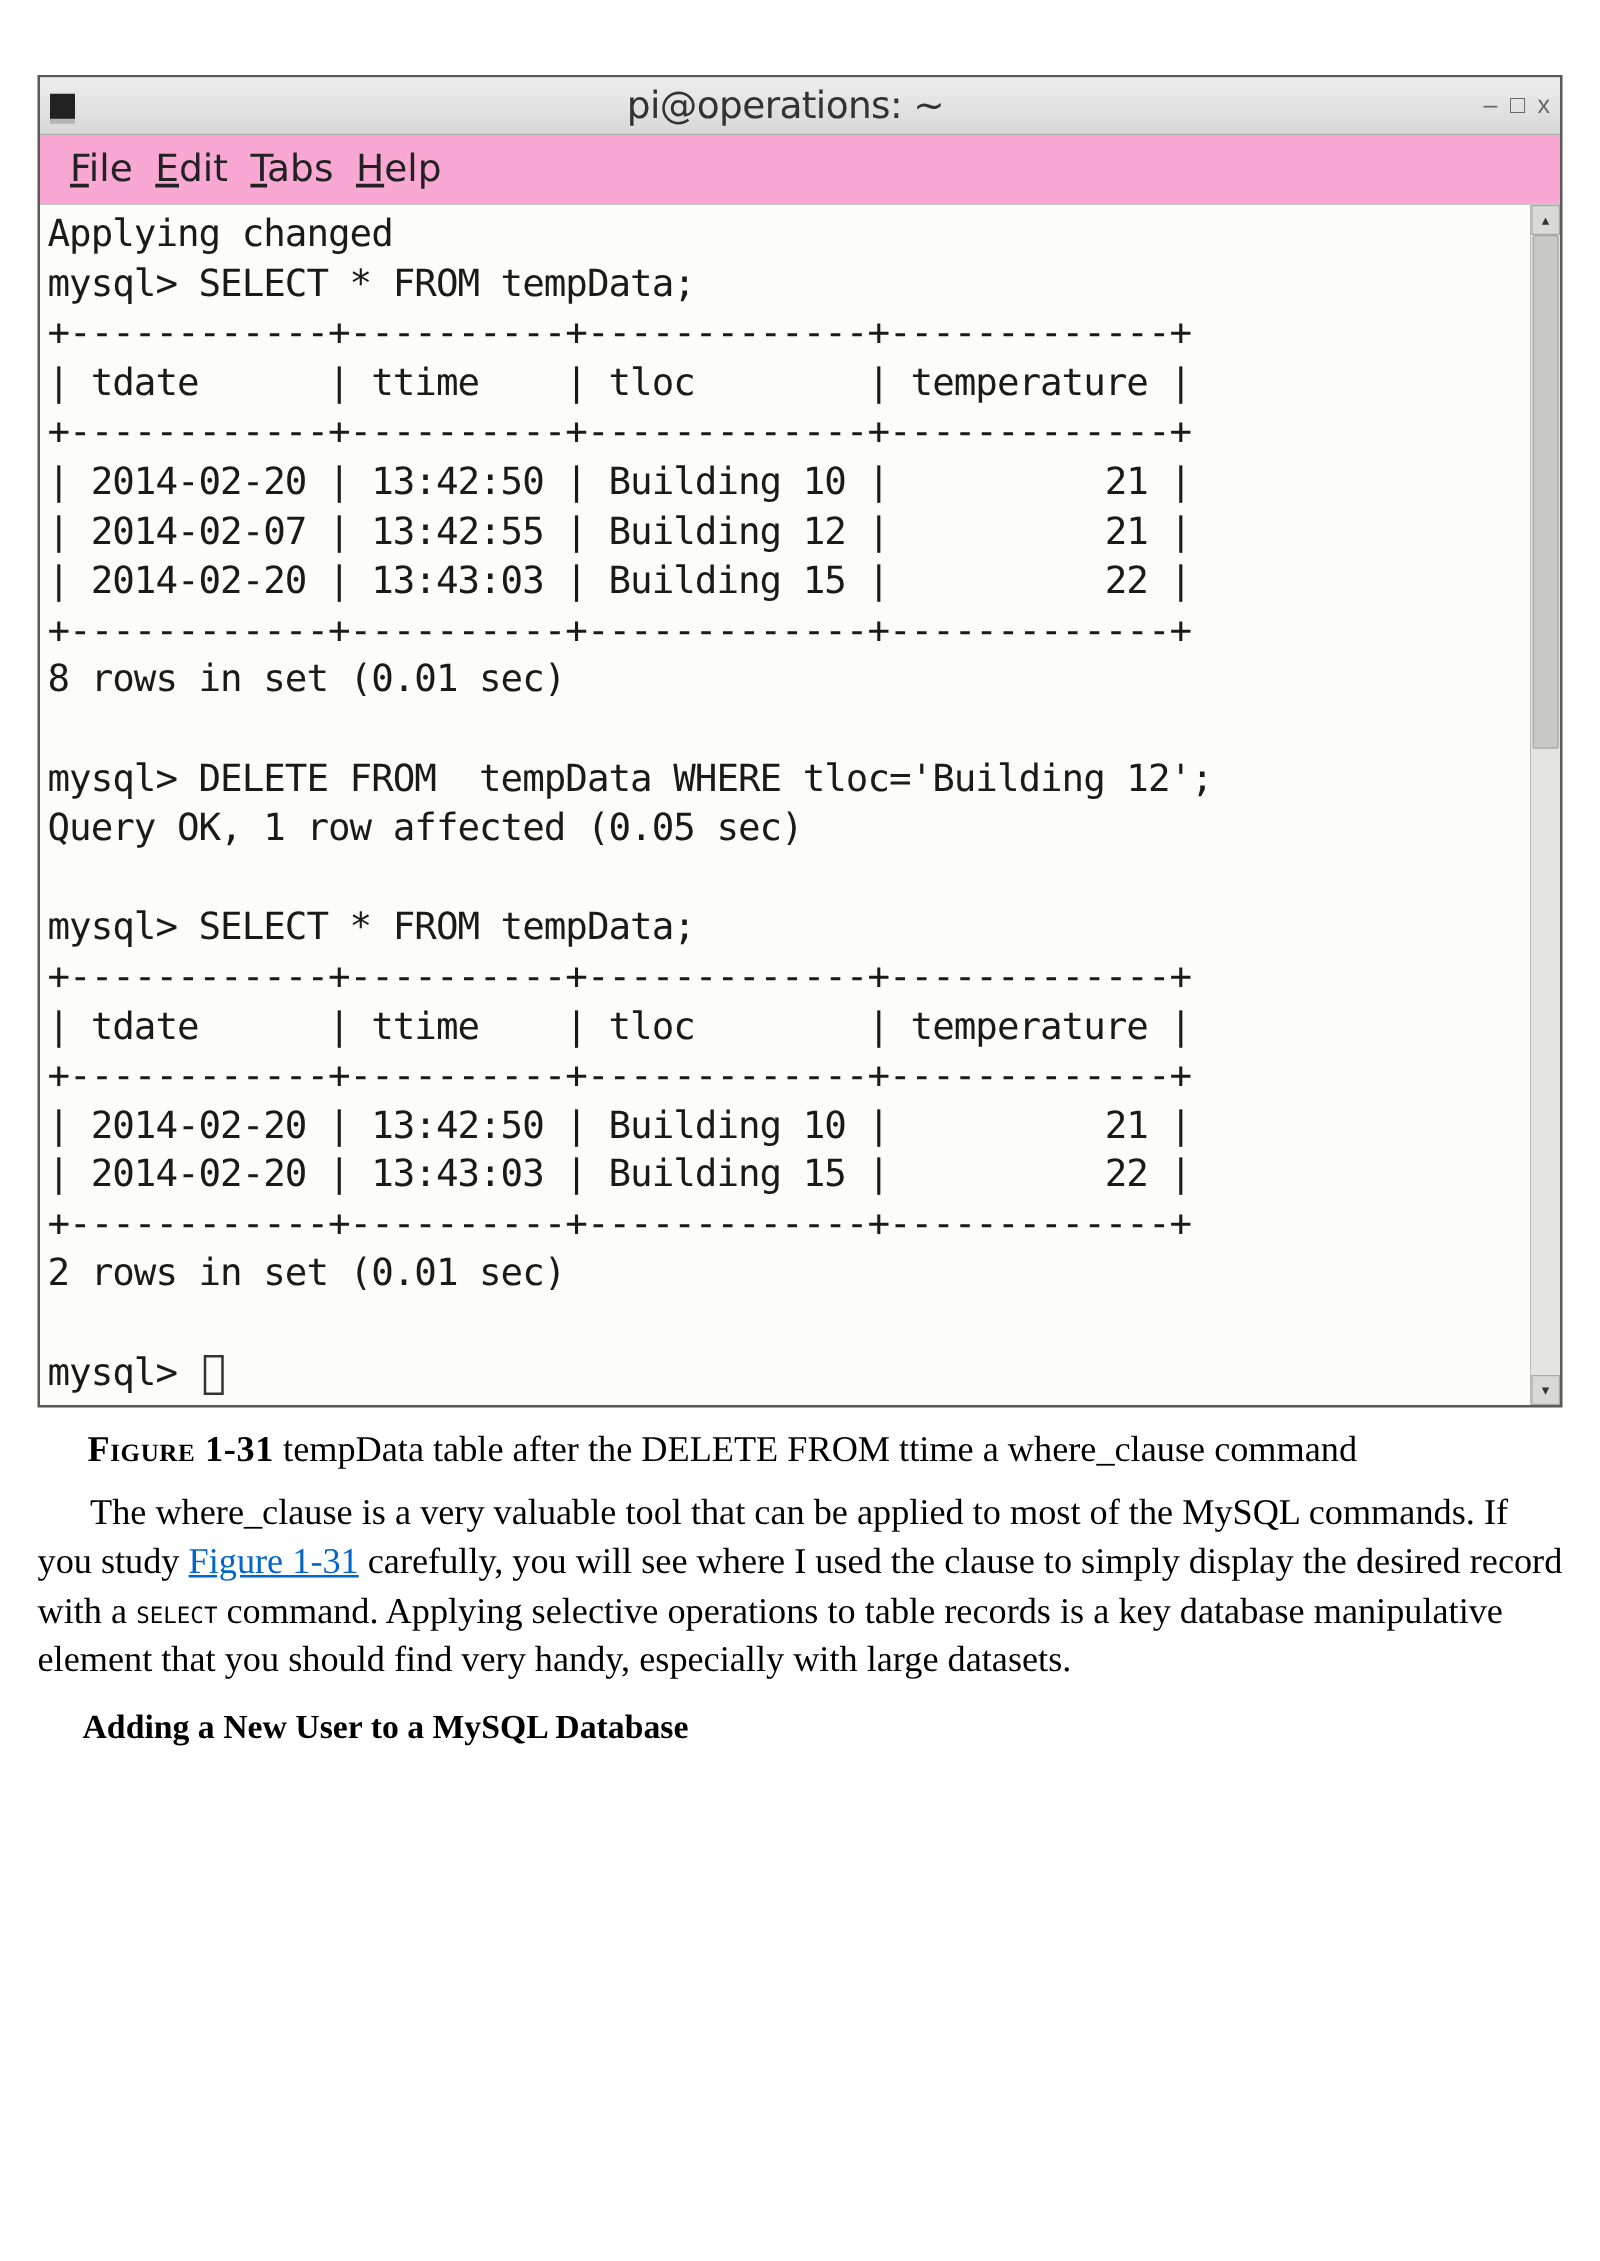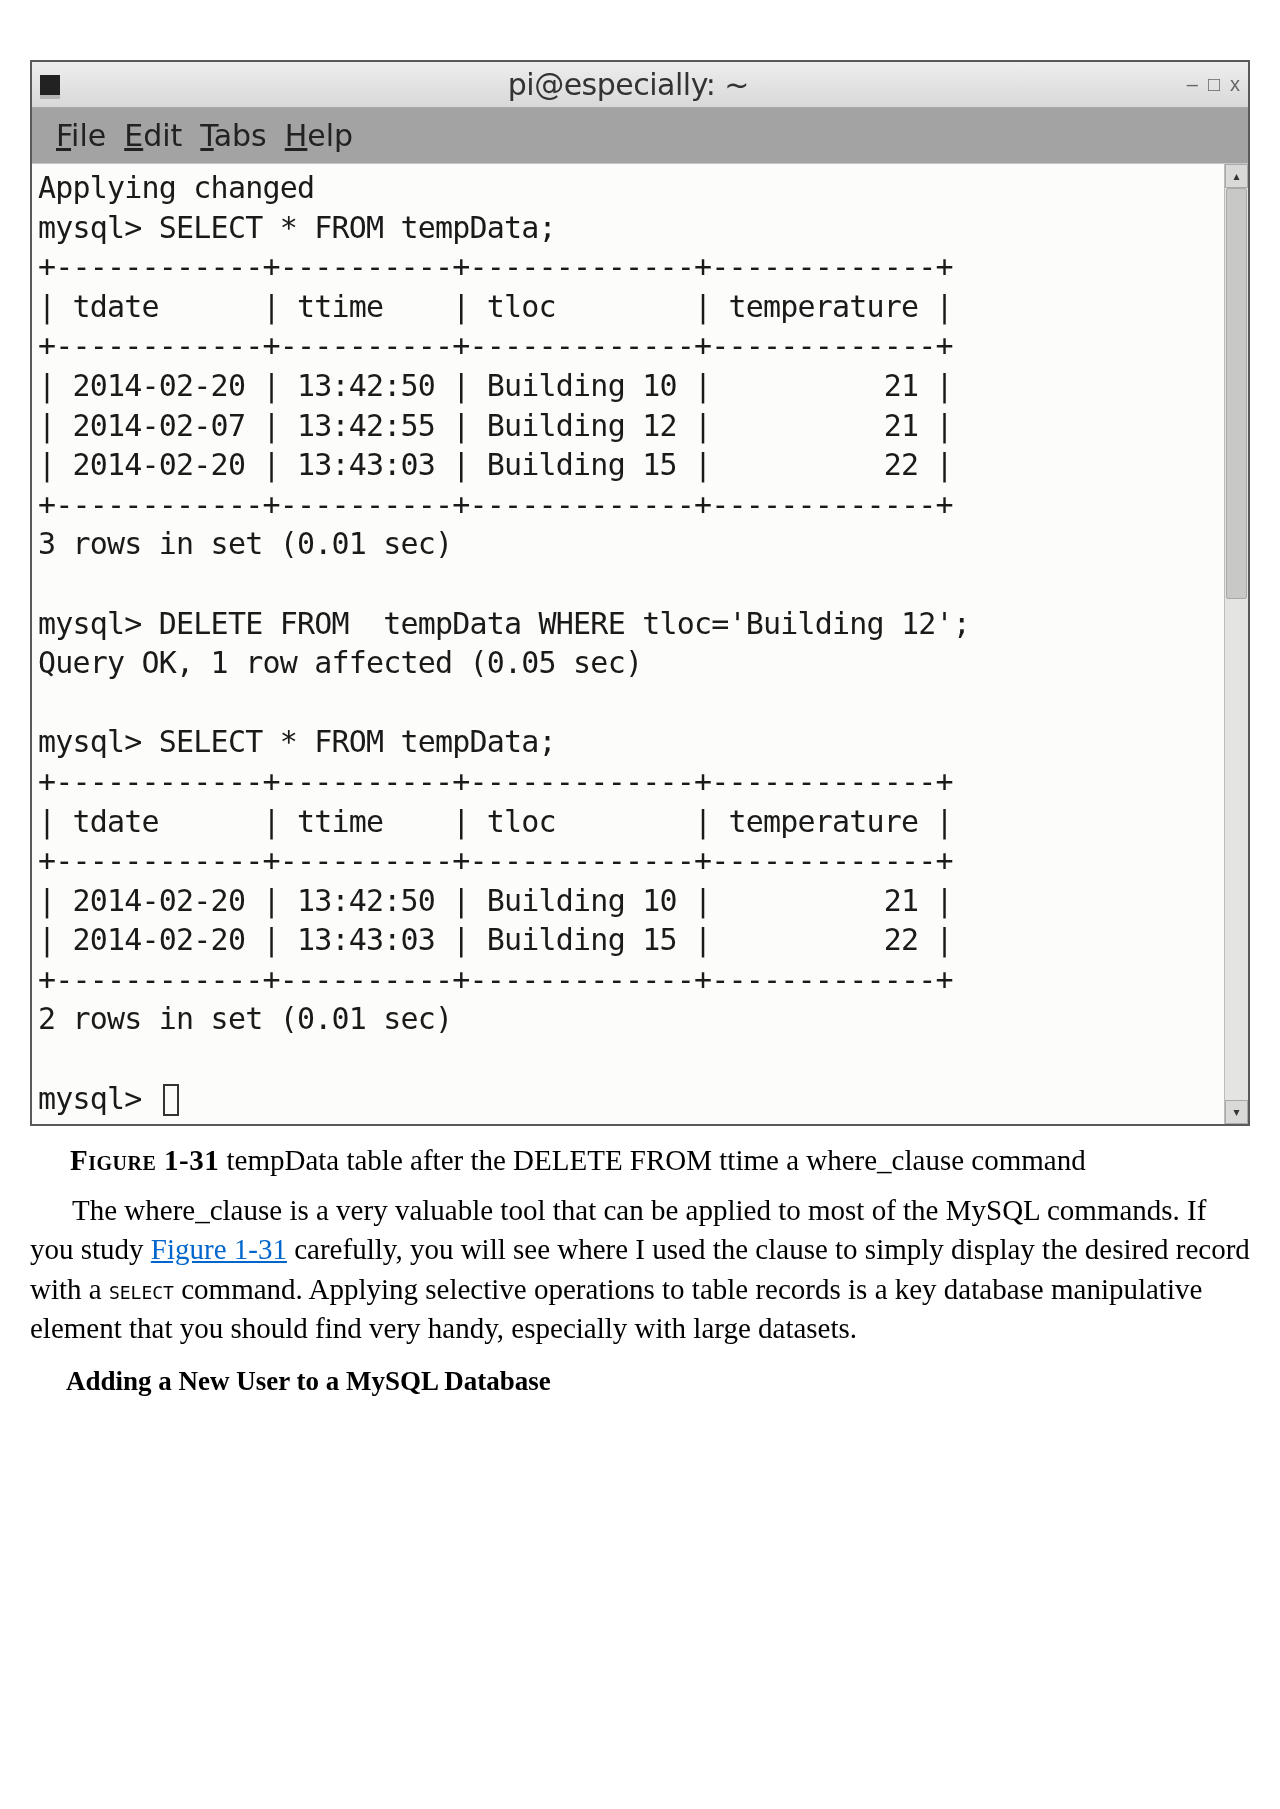--- a/index.html
+++ b/index.html
@@ -49,21 +49,21 @@
     color: #666;
     font-size: 20px;
   }
   .titlebar-controls span {
     cursor: pointer;
   }
   .menubar {
     display: flex;
     gap: 18px;
     padding: 10px 24px 10px 24px;
-    background: #a3a3a3;
+    background: #f9a8d4;
     border-bottom: 1px solid #c5c5c5;
     font-family: "DejaVu Sans", Arial, sans-serif;
     font-size: 30px;
     color: #222;
   }
   .menubar .menu-item {
     cursor: pointer;
   }
   .menubar .ul {
     text-decoration: underline;
@@ -162,21 +162,21 @@
 </style>
 </head>
 <body>
 
 <div class="page">
 
   <div class="terminal-window">
 
     <div class="titlebar">
       <div class="titlebar-icon"></div>
-      <div class="titlebar-title">pi@especially: ~</div>
+      <div class="titlebar-title">pi@operations: ~</div>
       <div class="titlebar-controls">
         <span>–</span>
         <span>□</span>
         <span>x</span>
       </div>
     </div>
 
     <div class="menubar">
       <span class="menu-item"><span class="ul">F</span><span>ile</span></span>
       <span class="menu-item"><span class="ul">E</span><span>dit</span></span>
@@ -187,21 +187,21 @@
     <div class="terminal-body">
       <div class="terminal-content"><span>Applying changed</span>
 <span>mysql&gt; SELECT * FROM tempData;</span>
 <span>+------------+----------+-------------+-------------+</span>
 <span>| tdate      | ttime    | tloc        | temperature |</span>
 <span>+------------+----------+-------------+-------------+</span>
 <span>| 2014-02-20 | 13:42:50 | Building 10 |          21 |</span>
 <span>| 2014-02-07 | 13:42:55 | Building 12 |          21 |</span>
 <span>| 2014-02-20 | 13:43:03 | Building 15 |          22 |</span>
 <span>+------------+----------+-------------+-------------+</span>
-<span>3 rows in set (0.01 sec)</span>
+<span>8 rows in set (0.01 sec)</span>
 
 <span>mysql&gt; DELETE FROM  tempData WHERE tloc='Building 12';</span>
 <span>Query OK, 1 row affected (0.05 sec)</span>
 
 <span>mysql&gt; SELECT * FROM tempData;</span>
 <span>+------------+----------+-------------+-------------+</span>
 <span>| tdate      | ttime    | tloc        | temperature |</span>
 <span>+------------+----------+-------------+-------------+</span>
 <span>| 2014-02-20 | 13:42:50 | Building 10 |          21 |</span>
 <span>| 2014-02-20 | 13:43:03 | Building 15 |          22 |</span>

